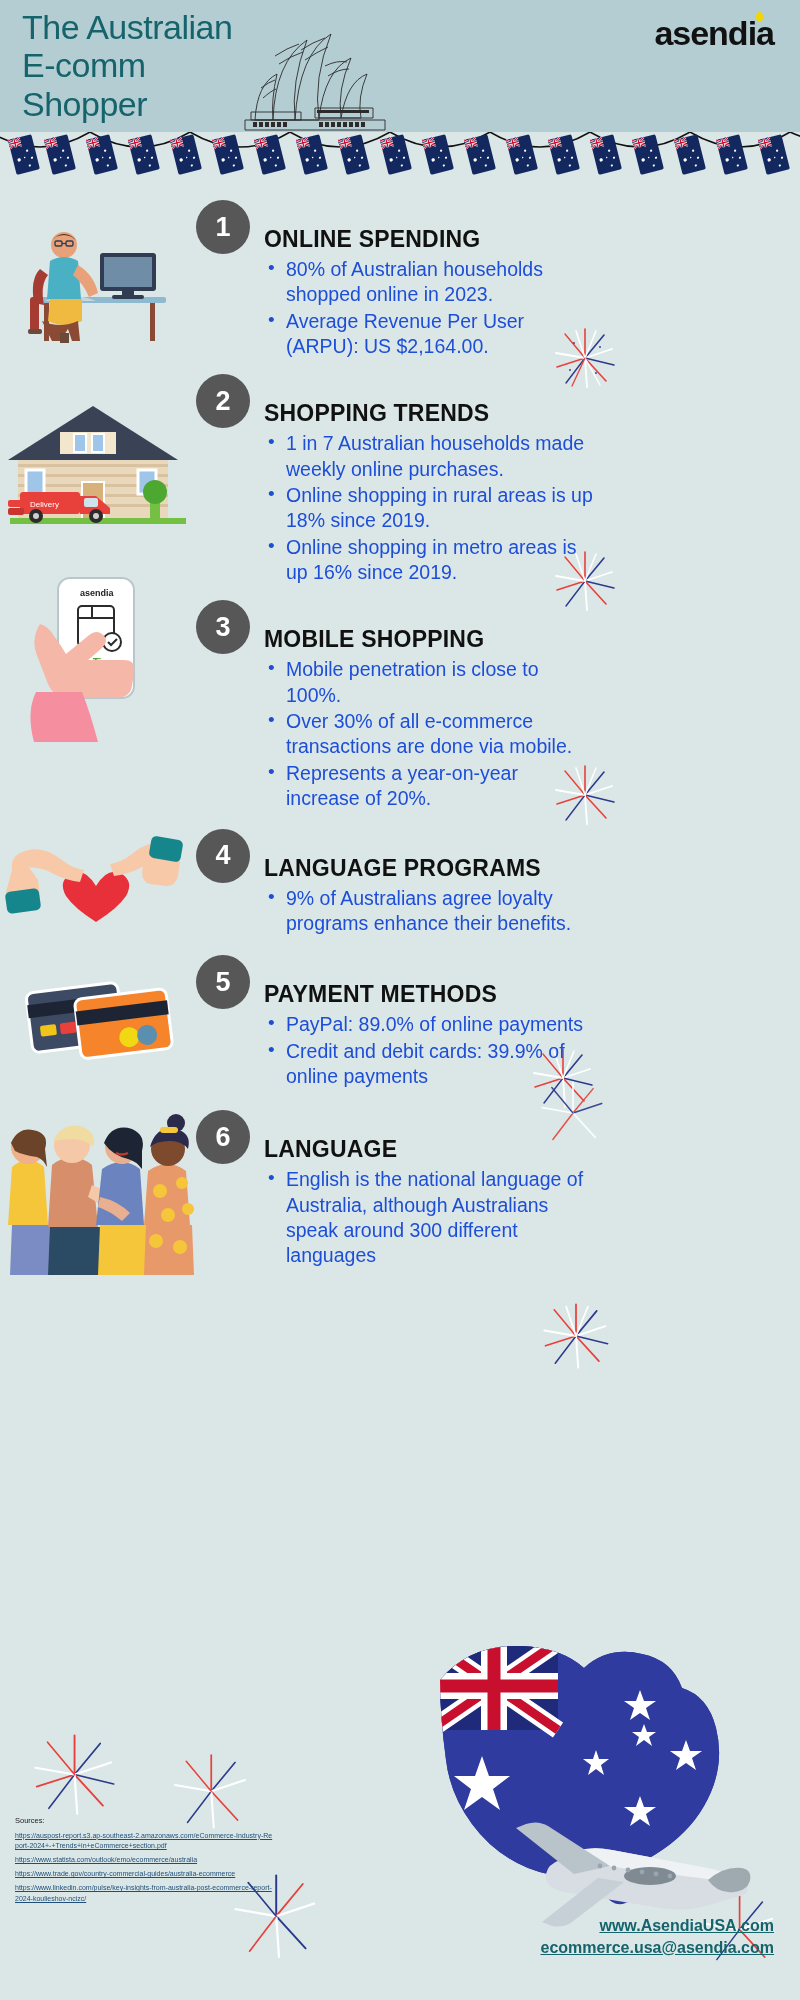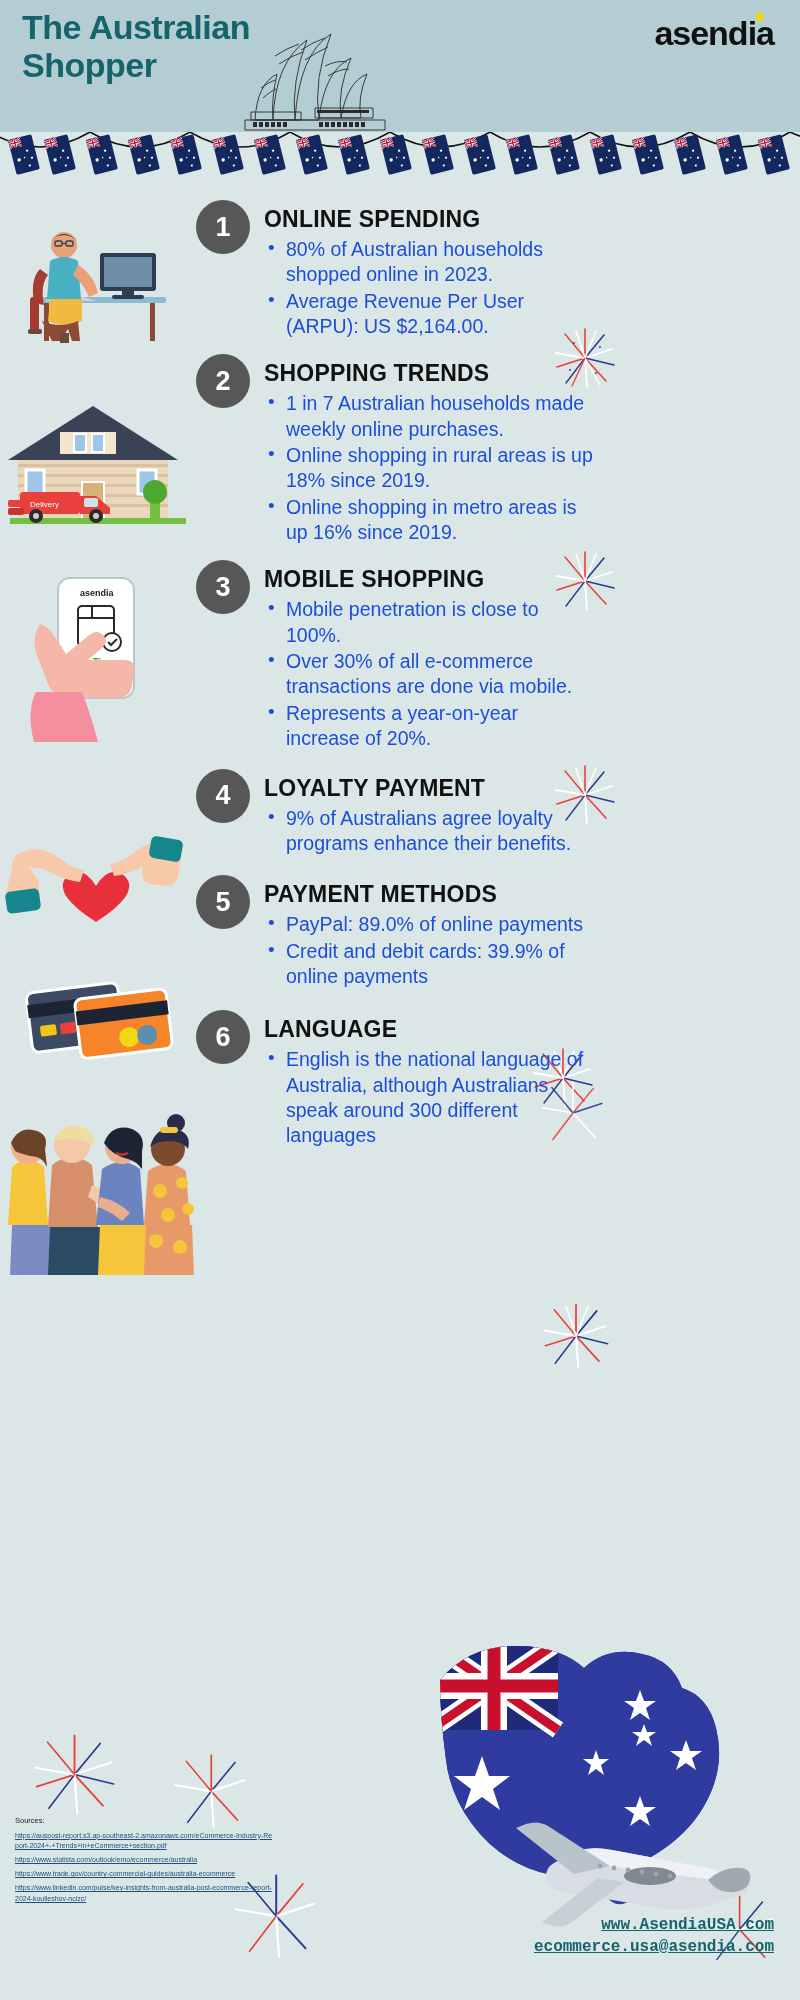--- a/index.html
+++ b/index.html
@@ -15,21 +15,21 @@
     position: relative;
     height: 132px;
     background: #b4cdd2;
     width: 100%;
   }
   .header-title {
     position: absolute;
     left: 22px; top: 8px;
     color: #15636b;
     font-size: 34px;
-    font-weight: bold;
+    font-weight: normal;
     line-height: 1.13;
     letter-spacing: -0.5px;
   }
   .header-title span { display: block; }
   .logo {
     position: absolute;
     right: 26px; top: 14px;
     font-size: 34px;
     font-weight: 600;
     color: #111;
@@ -71,21 +71,21 @@
     left: 196px; top: 0;
     width: 54px; height: 54px;
     border-radius: 50%;
     background: #575757;
     color: #fff;
     font-size: 27px;
     font-weight: bold;
     display: flex; align-items: center; justify-content: center;
     z-index: 3;
   }
-  .sec-body { margin-left: 68px; padding-top: 6px; width: 330px; }
+  .sec-body { margin-left: 68px; padding-top: 6px; width: 330px; margin-top: 20px; }
   .sec-title {
     font-size: 23px;
     font-weight: bold;
     color: #111;
     letter-spacing: 0.2px;
     margin-bottom: 4px;
   }
   .sec-list { list-style: none; }
   .sec-list li {
     position: relative;
@@ -130,21 +130,21 @@
   }
   .contact {
     position: absolute;
     right: 26px; top: 1915px;
     text-align: right;
     color: #15636b;
     font-size: 16px;
     font-weight: bold;
     line-height: 1.35;
   }
-  .contact .c-line { text-decoration: underline; display: block; font-family: Liberation Mono, monospace; }
+  .contact .c-line { text-decoration: underline; display: block; }
 </style>
 </head>
 <body>
 
 <div class="header">
 
   <svg class="opera" viewBox="0 0 190 120">
     <g fill="none" stroke="#2b2b2b" stroke-width="0.9">
       <path d="M40 108 Q42 72 62 62 Q56 88 58 108 Z"></path>
       <path d="M58 108 Q60 50 92 28 Q76 70 80 108 Z"></path>
@@ -177,20 +177,21 @@
       <rect x="128" y="110" width="4" height="5"></rect>
         <rect x="134" y="110" width="4" height="5"></rect>
       <rect x="140" y="110" width="4" height="5"></rect>
         <rect x="146" y="110" width="4" height="5"></rect>
       <rect x="102" y="98" width="52" height="3"></rect>
     </g>
   </svg>
 
   <div class="header-title">
     <span>The Australian</span>
+    <span>E-comm</span>
     <span>Shopper</span>
   </div>
 
   <div class="logo">asendia</div>
   <div class="logo-dot"></div>
 </div>
 
 <svg class="bunting" viewBox="0 0 800 72">
   <path d="M-10 0 Q40 30 90 0 Q140 30 190 0 Q240 30 290 0 Q340 30 390 0 Q440 30 490 0 Q540 30 590 0 Q640 30 690 0 Q740 30 790 0 Q820 14 830 0" fill="none" stroke="#111" stroke-width="1.6"></path>
   <g id="flags">
@@ -495,21 +496,21 @@
         <li>Mobile penetration is close to 100%.</li>
         <li>Over 30% of all e-commerce transactions are done via mobile.</li>
         <li>Represents a year-on-year increase of 20%.</li>
       </ul>
     </div>
   </div>
 
   <div class="section" style="margin-top:16px">
     <div class="num-badge">4</div>
     <div class="sec-body">
-      <div class="sec-title">LOYALTY PAYMENT</div>
+      <div class="sec-title">LANGUAGE PROGRAMS</div>
       <ul class="sec-list">
         <li>9% of Australians agree loyalty programs enhance their benefits.</li>
       </ul>
     </div>
   </div>
 
   <div class="section" style="margin-top:18px">
     <div class="num-badge">5</div>
     <div class="sec-body">
       <div class="sec-title">PAYMENT METHODS</div>

